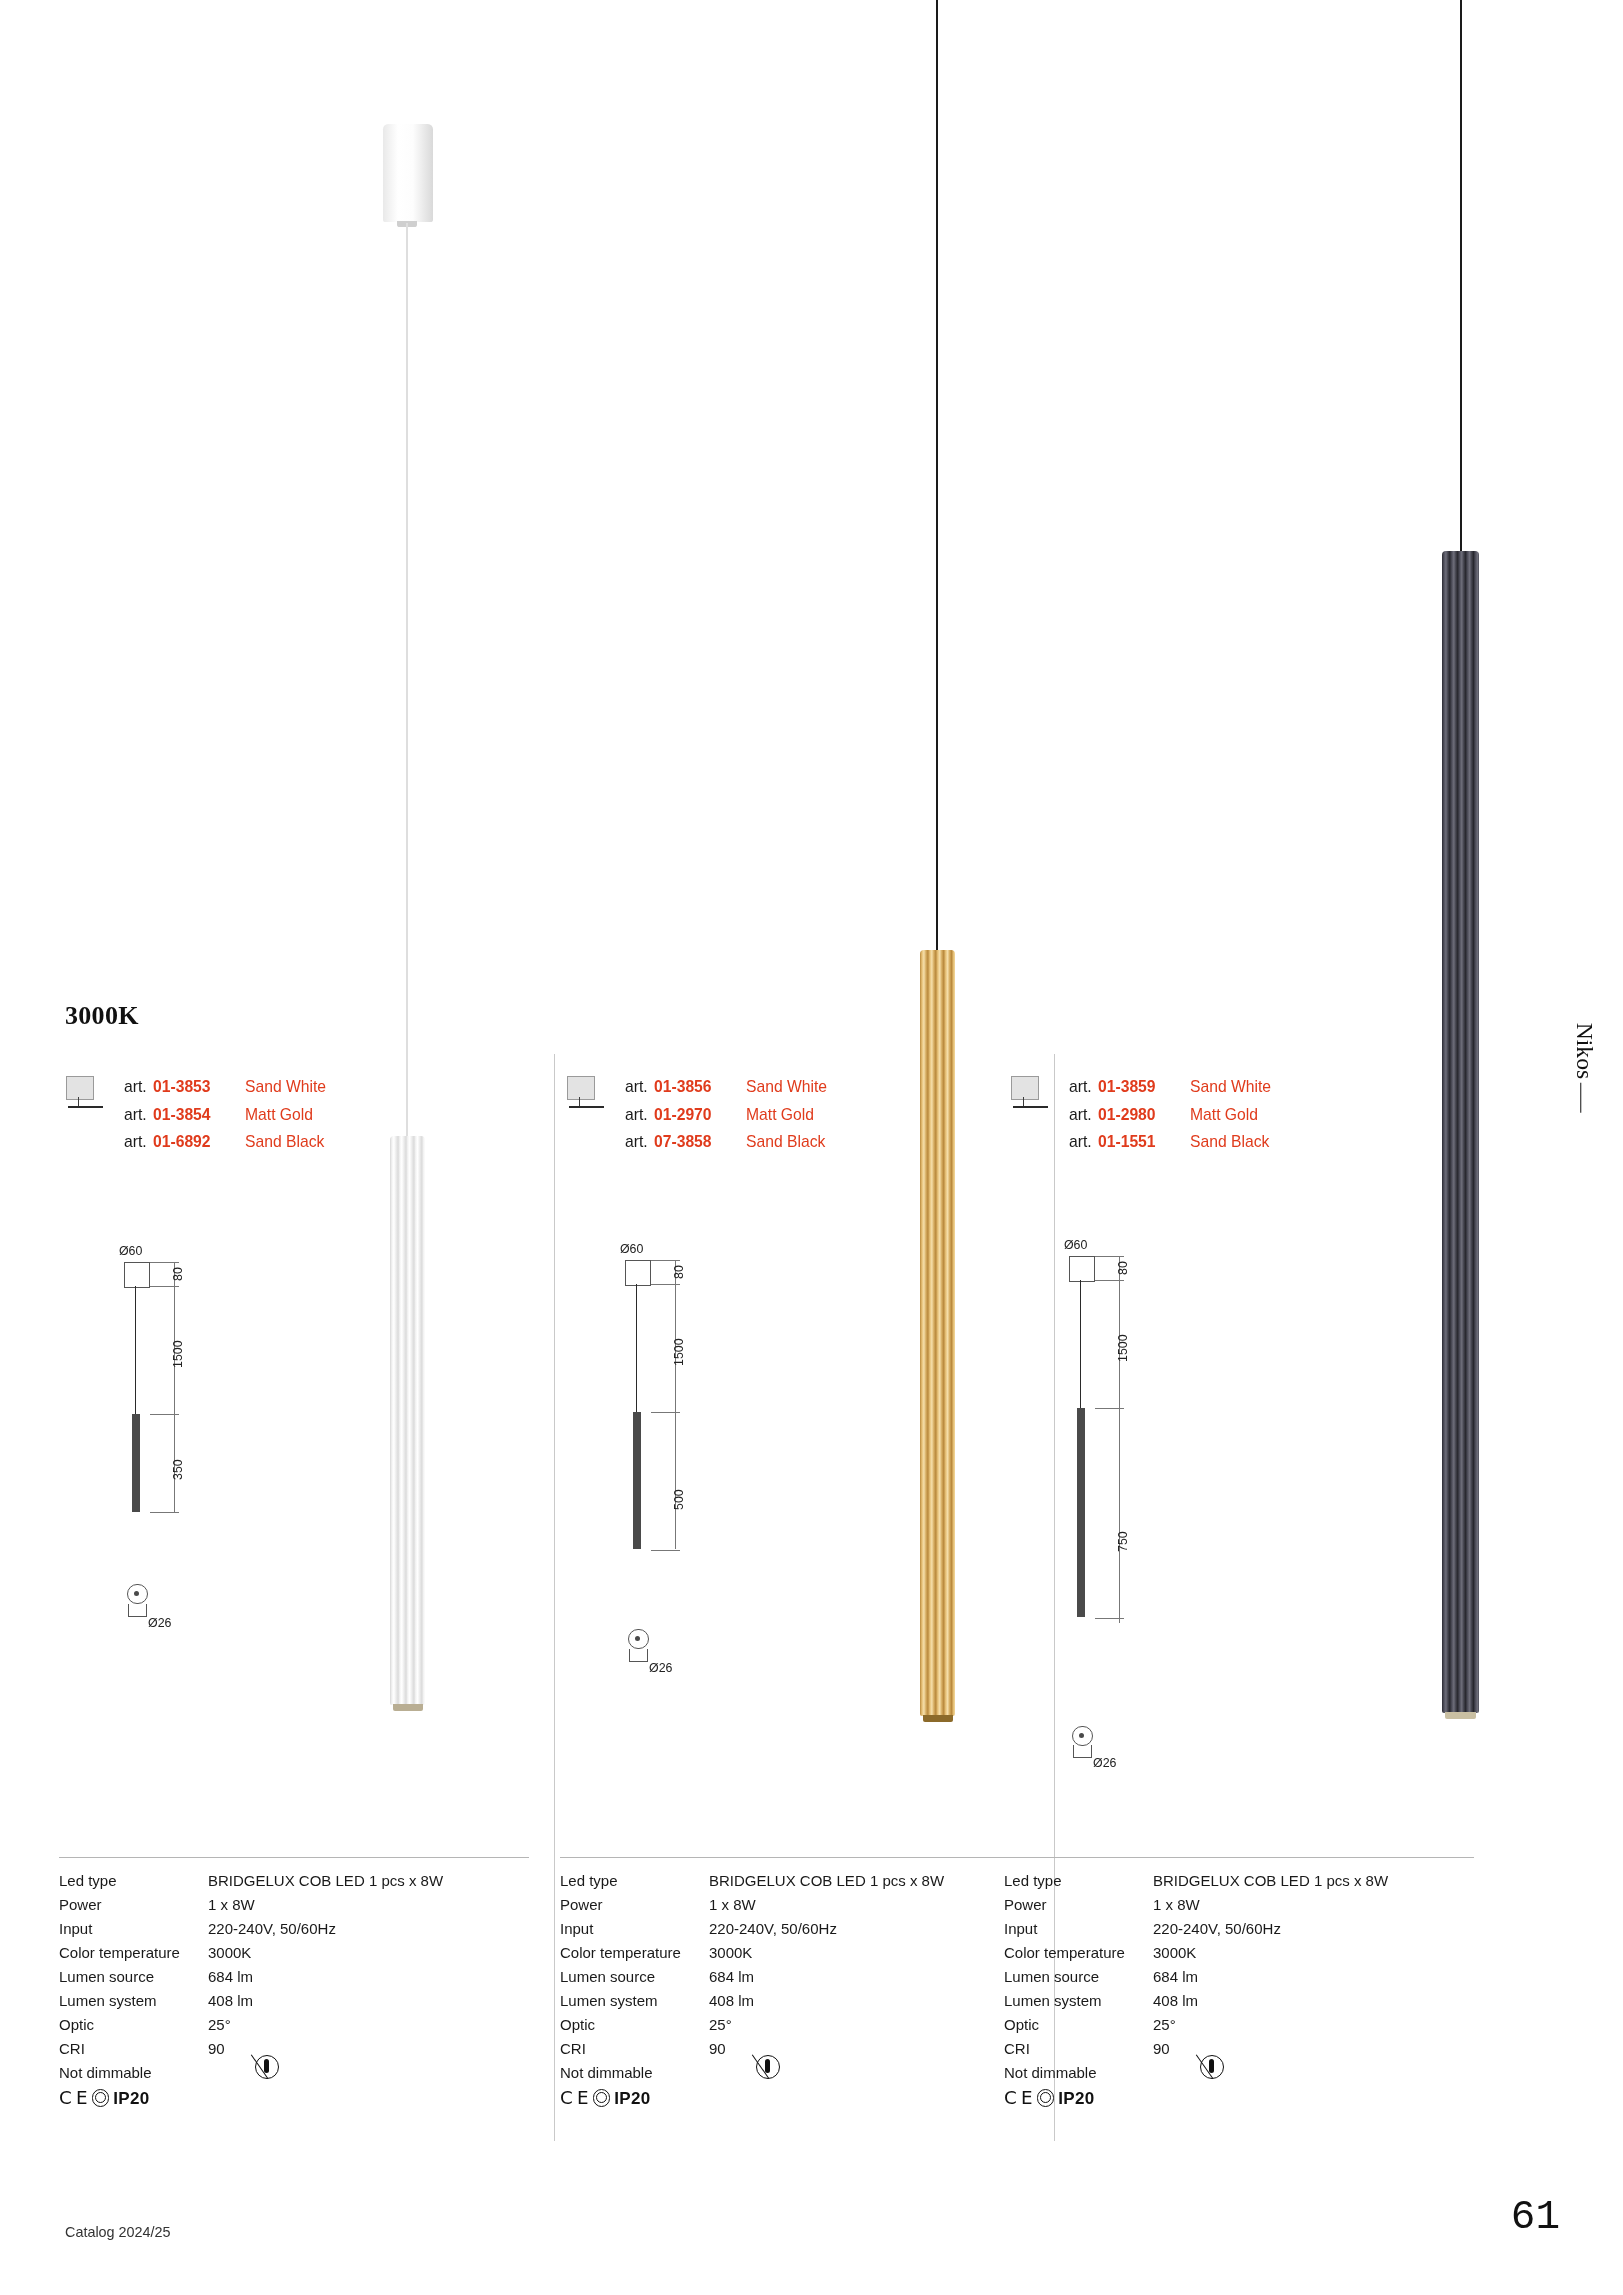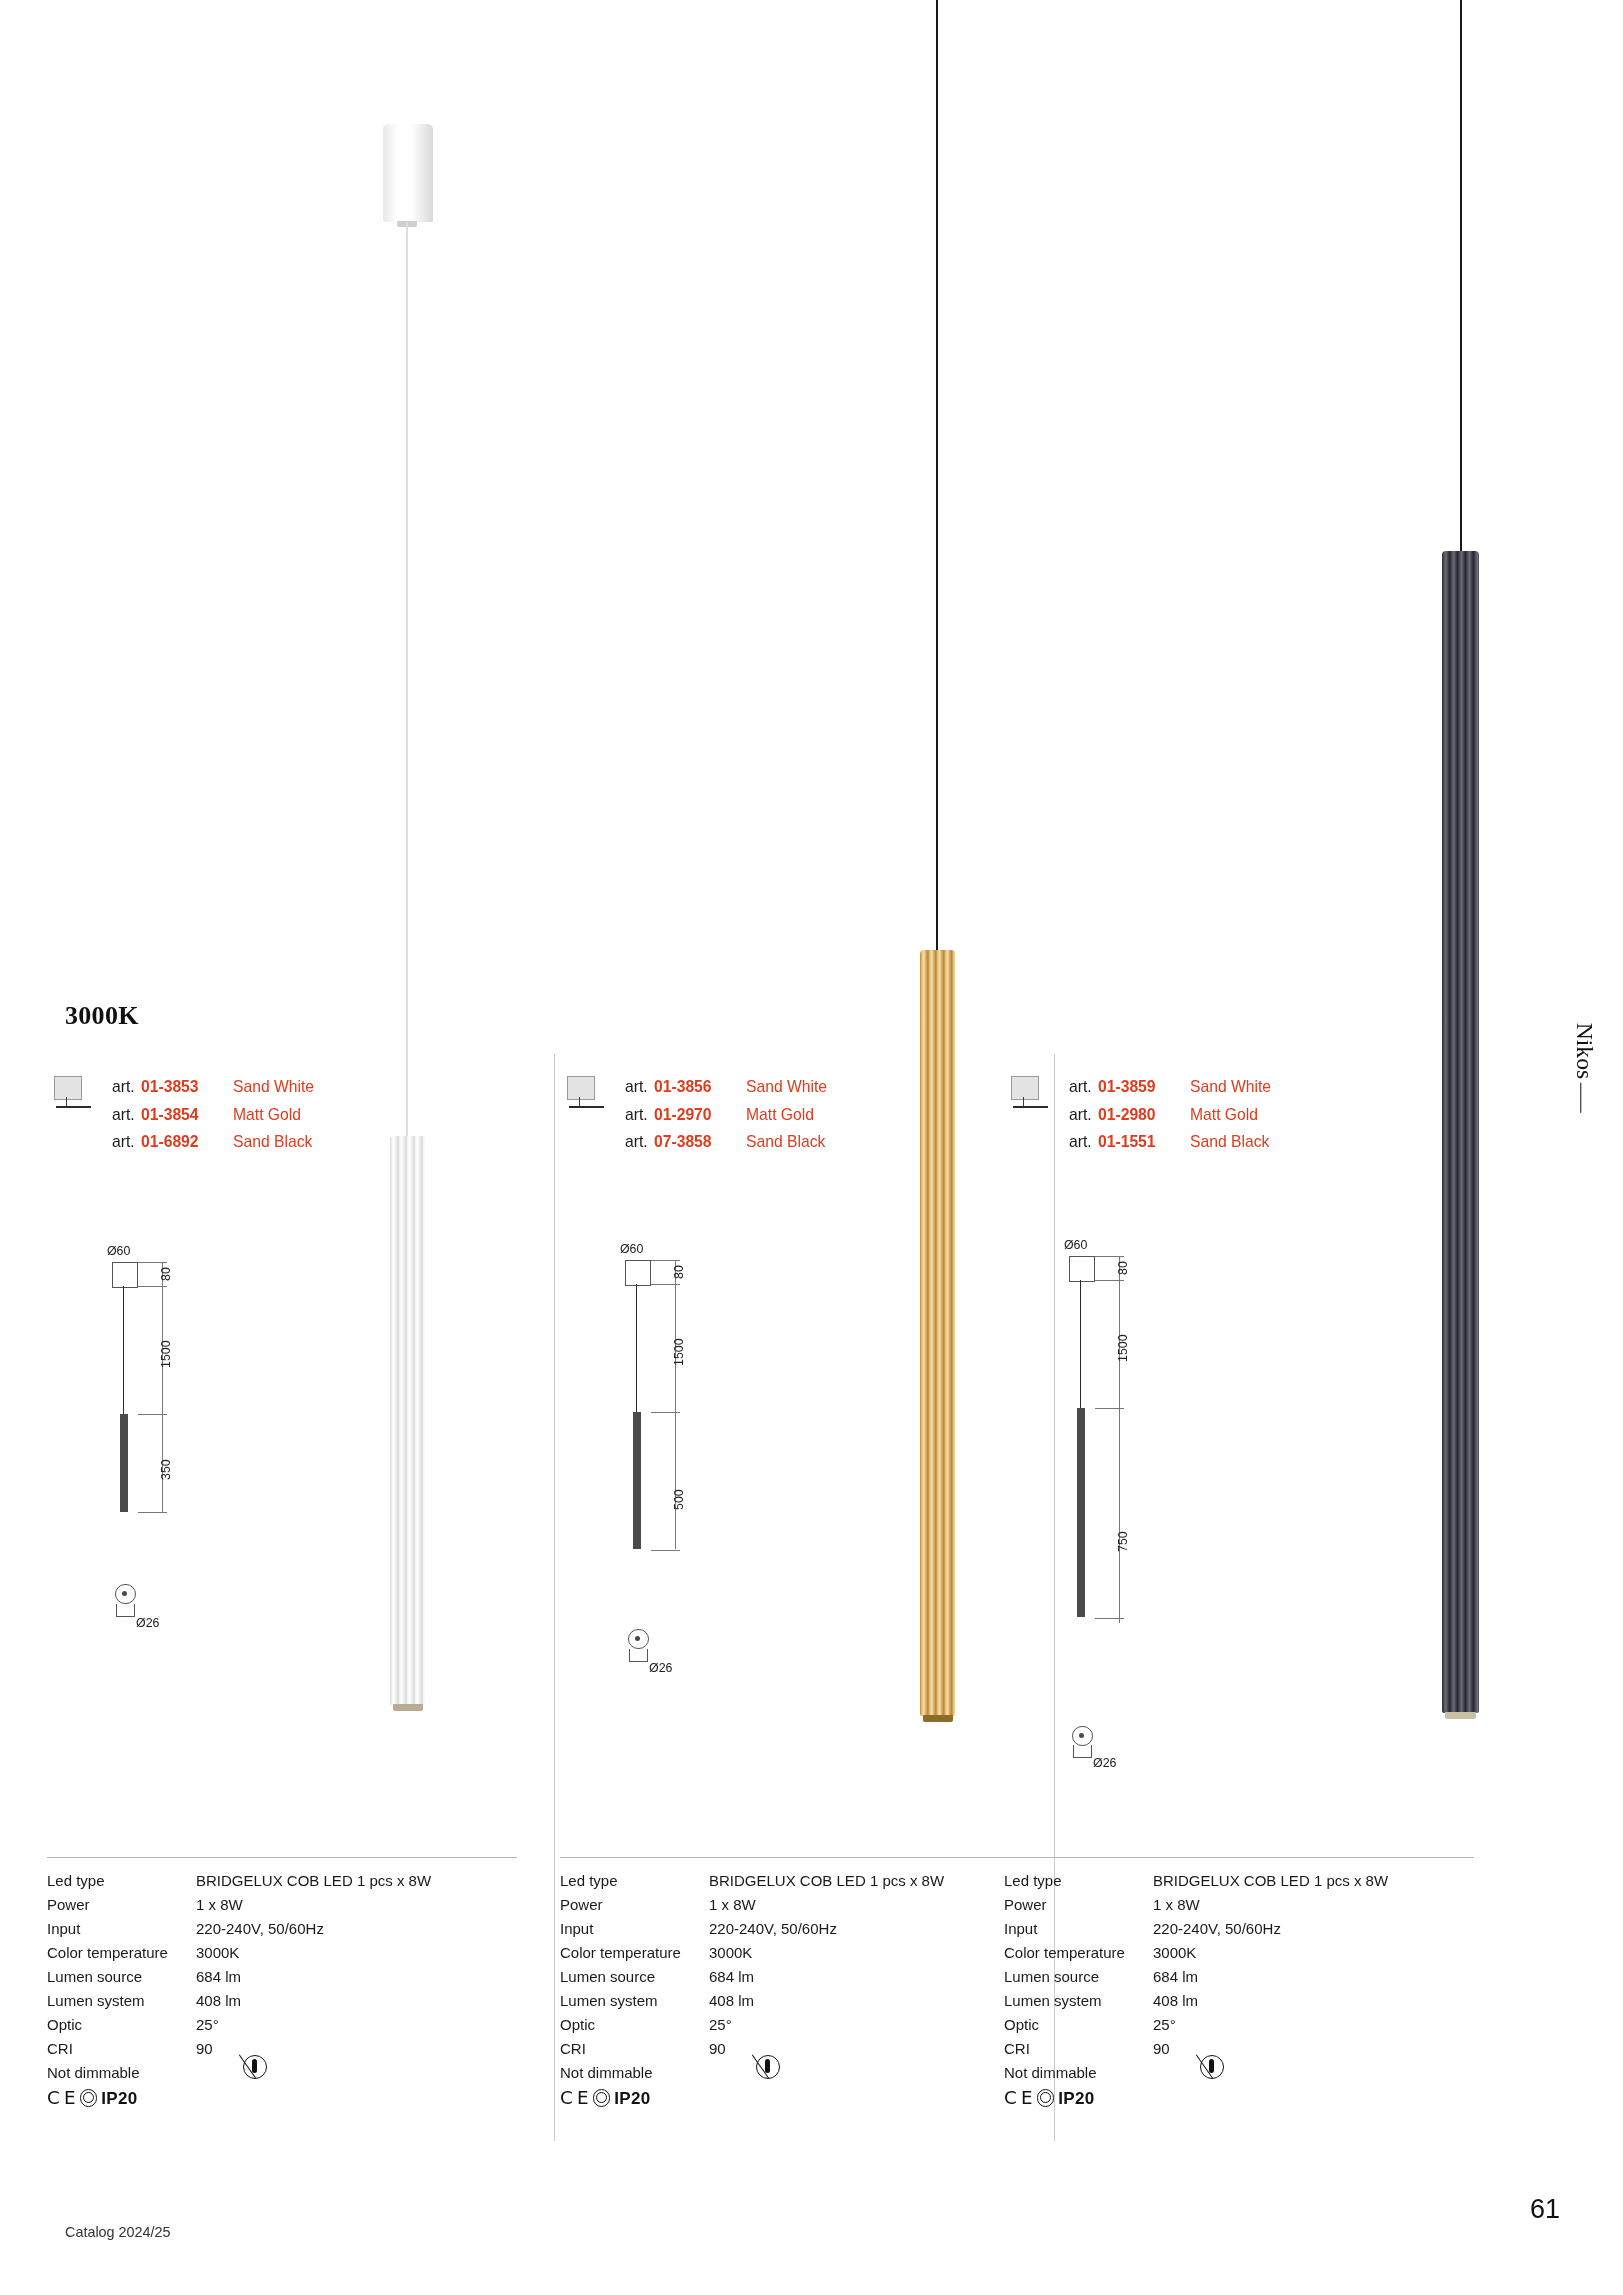--- a/index.html
+++ b/index.html
@@ -58,33 +58,33 @@
     position: absolute;
     left: 65px;
     top: 2224px;
     font-size: 14.4px;
     color: #333;
   }
   .footer-page {
     position: absolute;
     right: 63px;
     top: 2194px;
-    font-family: Liberation Sans, sans-serif;
-    font-size: 27px;
+    font-family: Liberation Mono, monospace;
+    font-size: 41px;
     color: #111;
   }
 
   
   .col {
     position: absolute;
     top: 0;
     width: 497px;
     height: 2295px;
   }
-  .col1 { left: 47px; }
+  .col1 { left: 59px; }
   .col2 { left: 560px; text-decoration: underline; }
   .col3 { left: 1004px; }
 
   .col-divider {
     position: absolute;
     top: 1054px;
     width: 0;
     height: 1087px;
     border-left: 0.7px solid #c9c9c9;
   }

